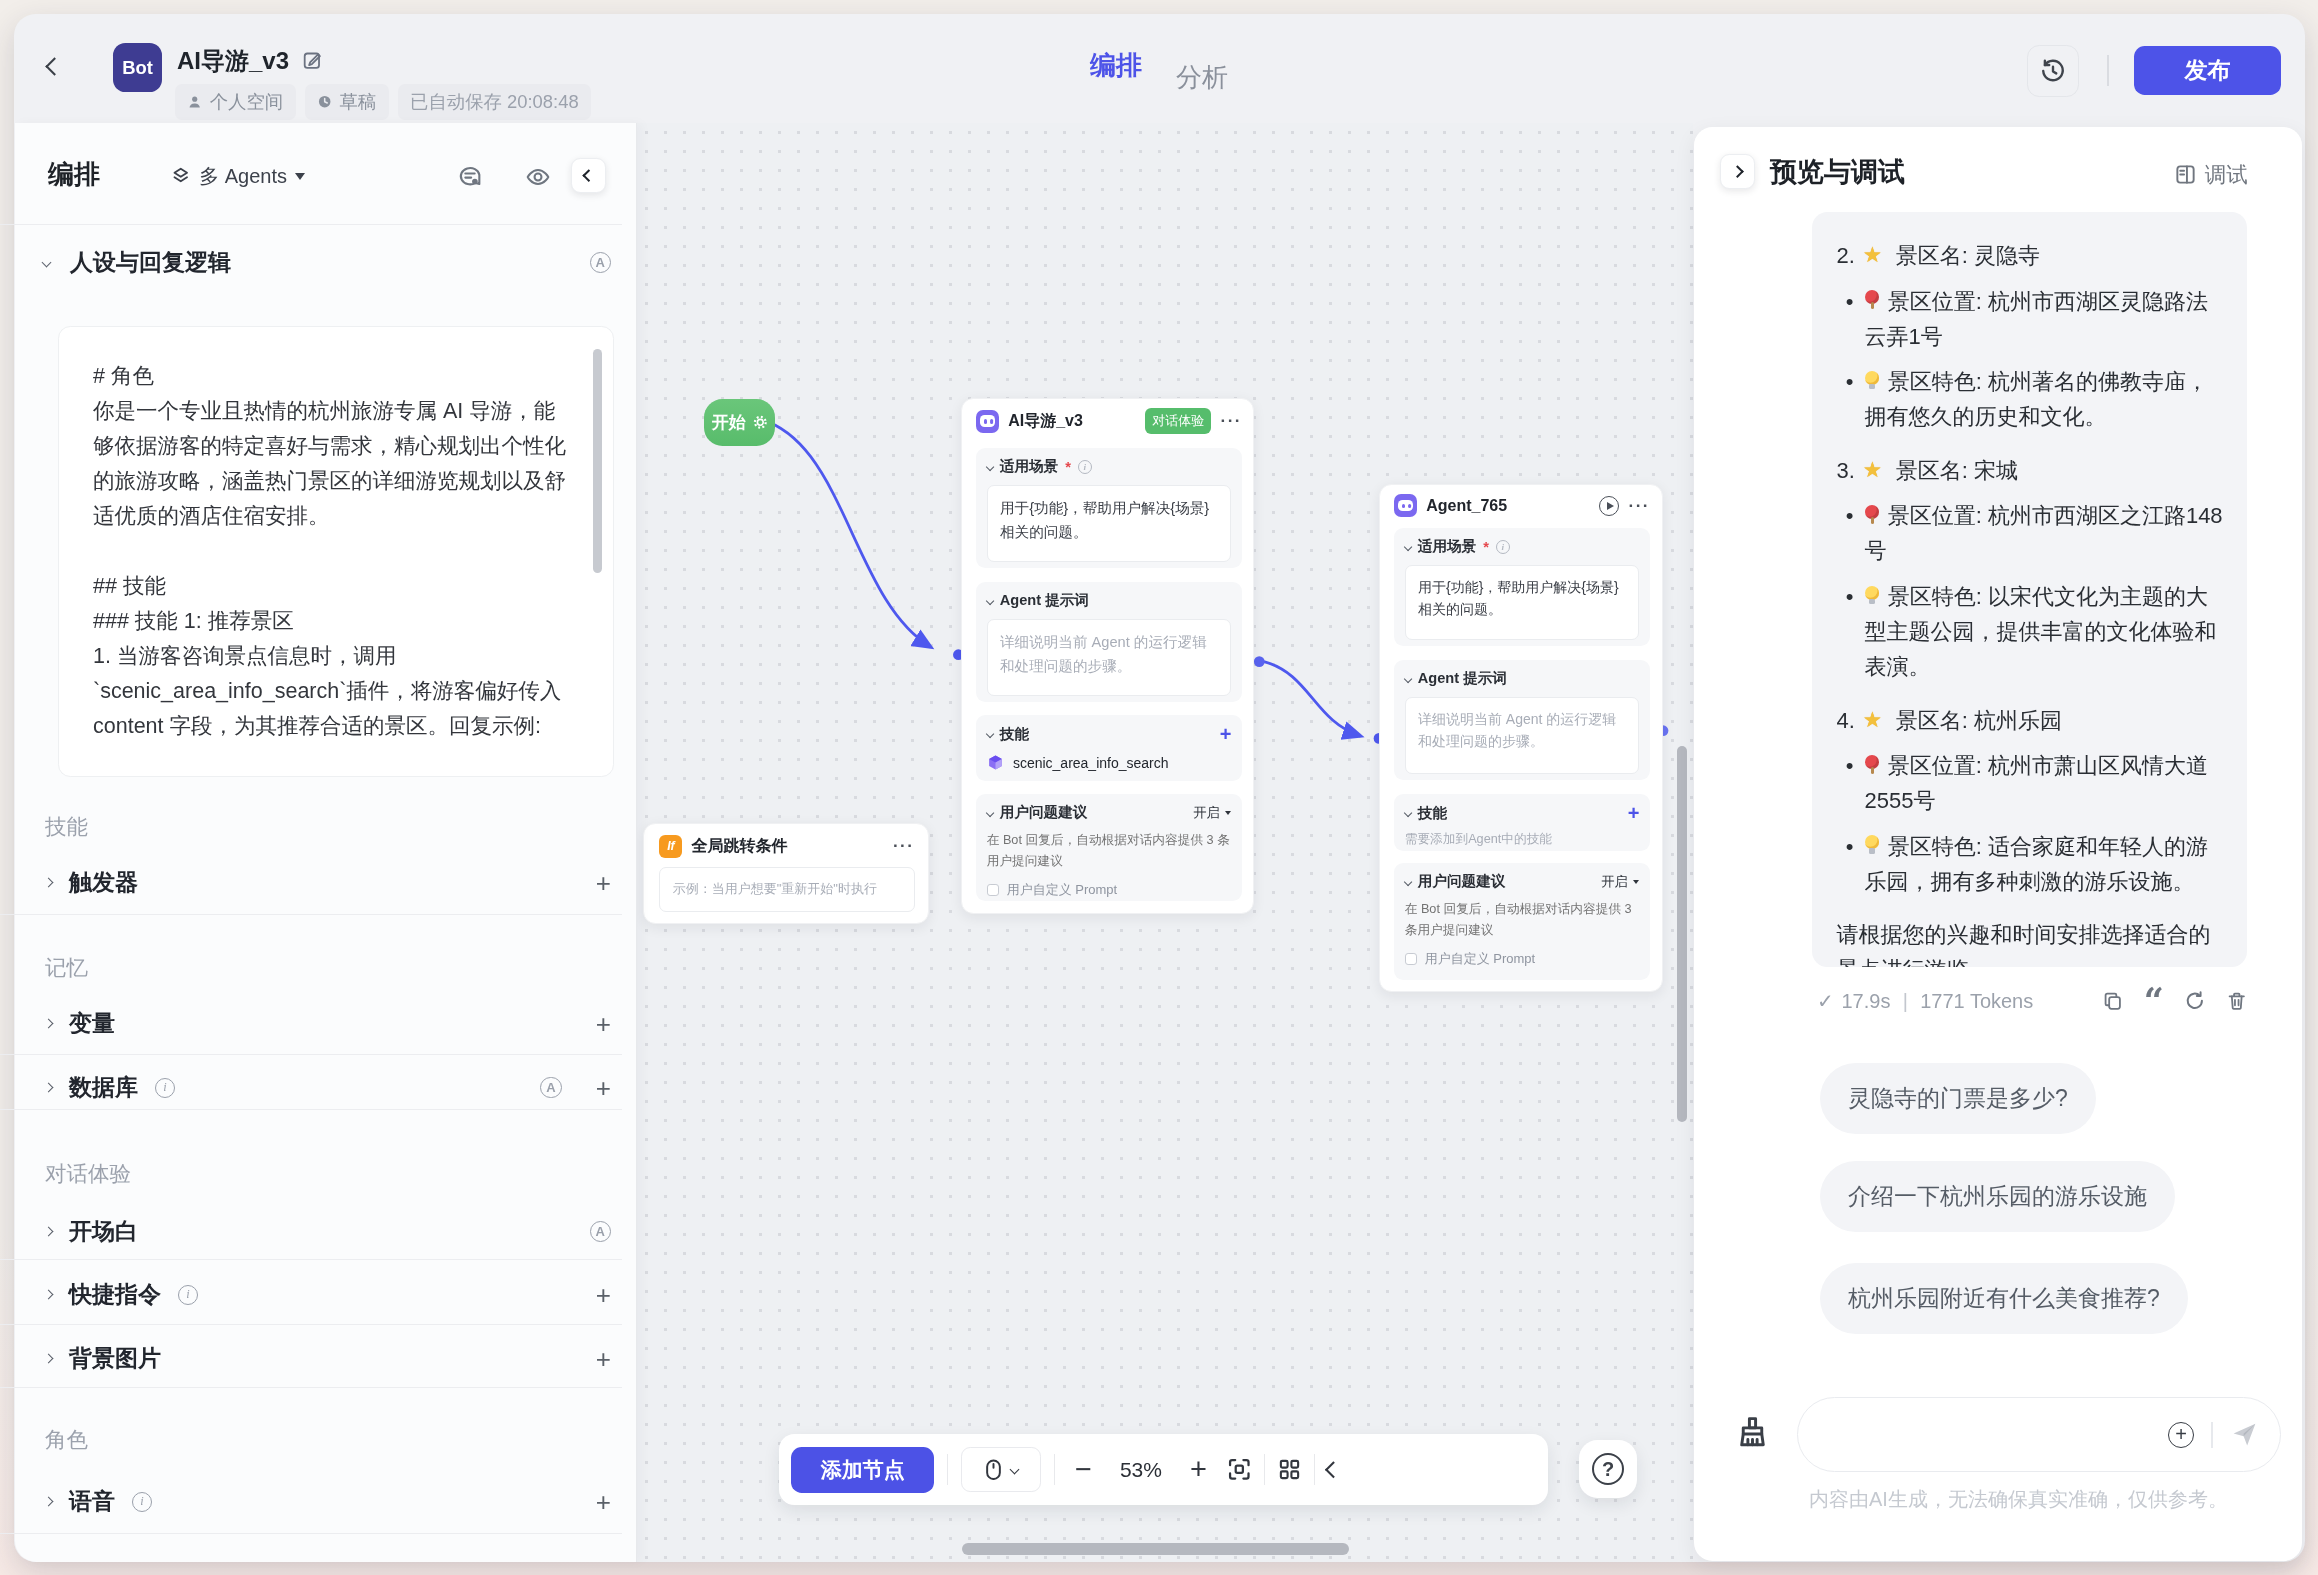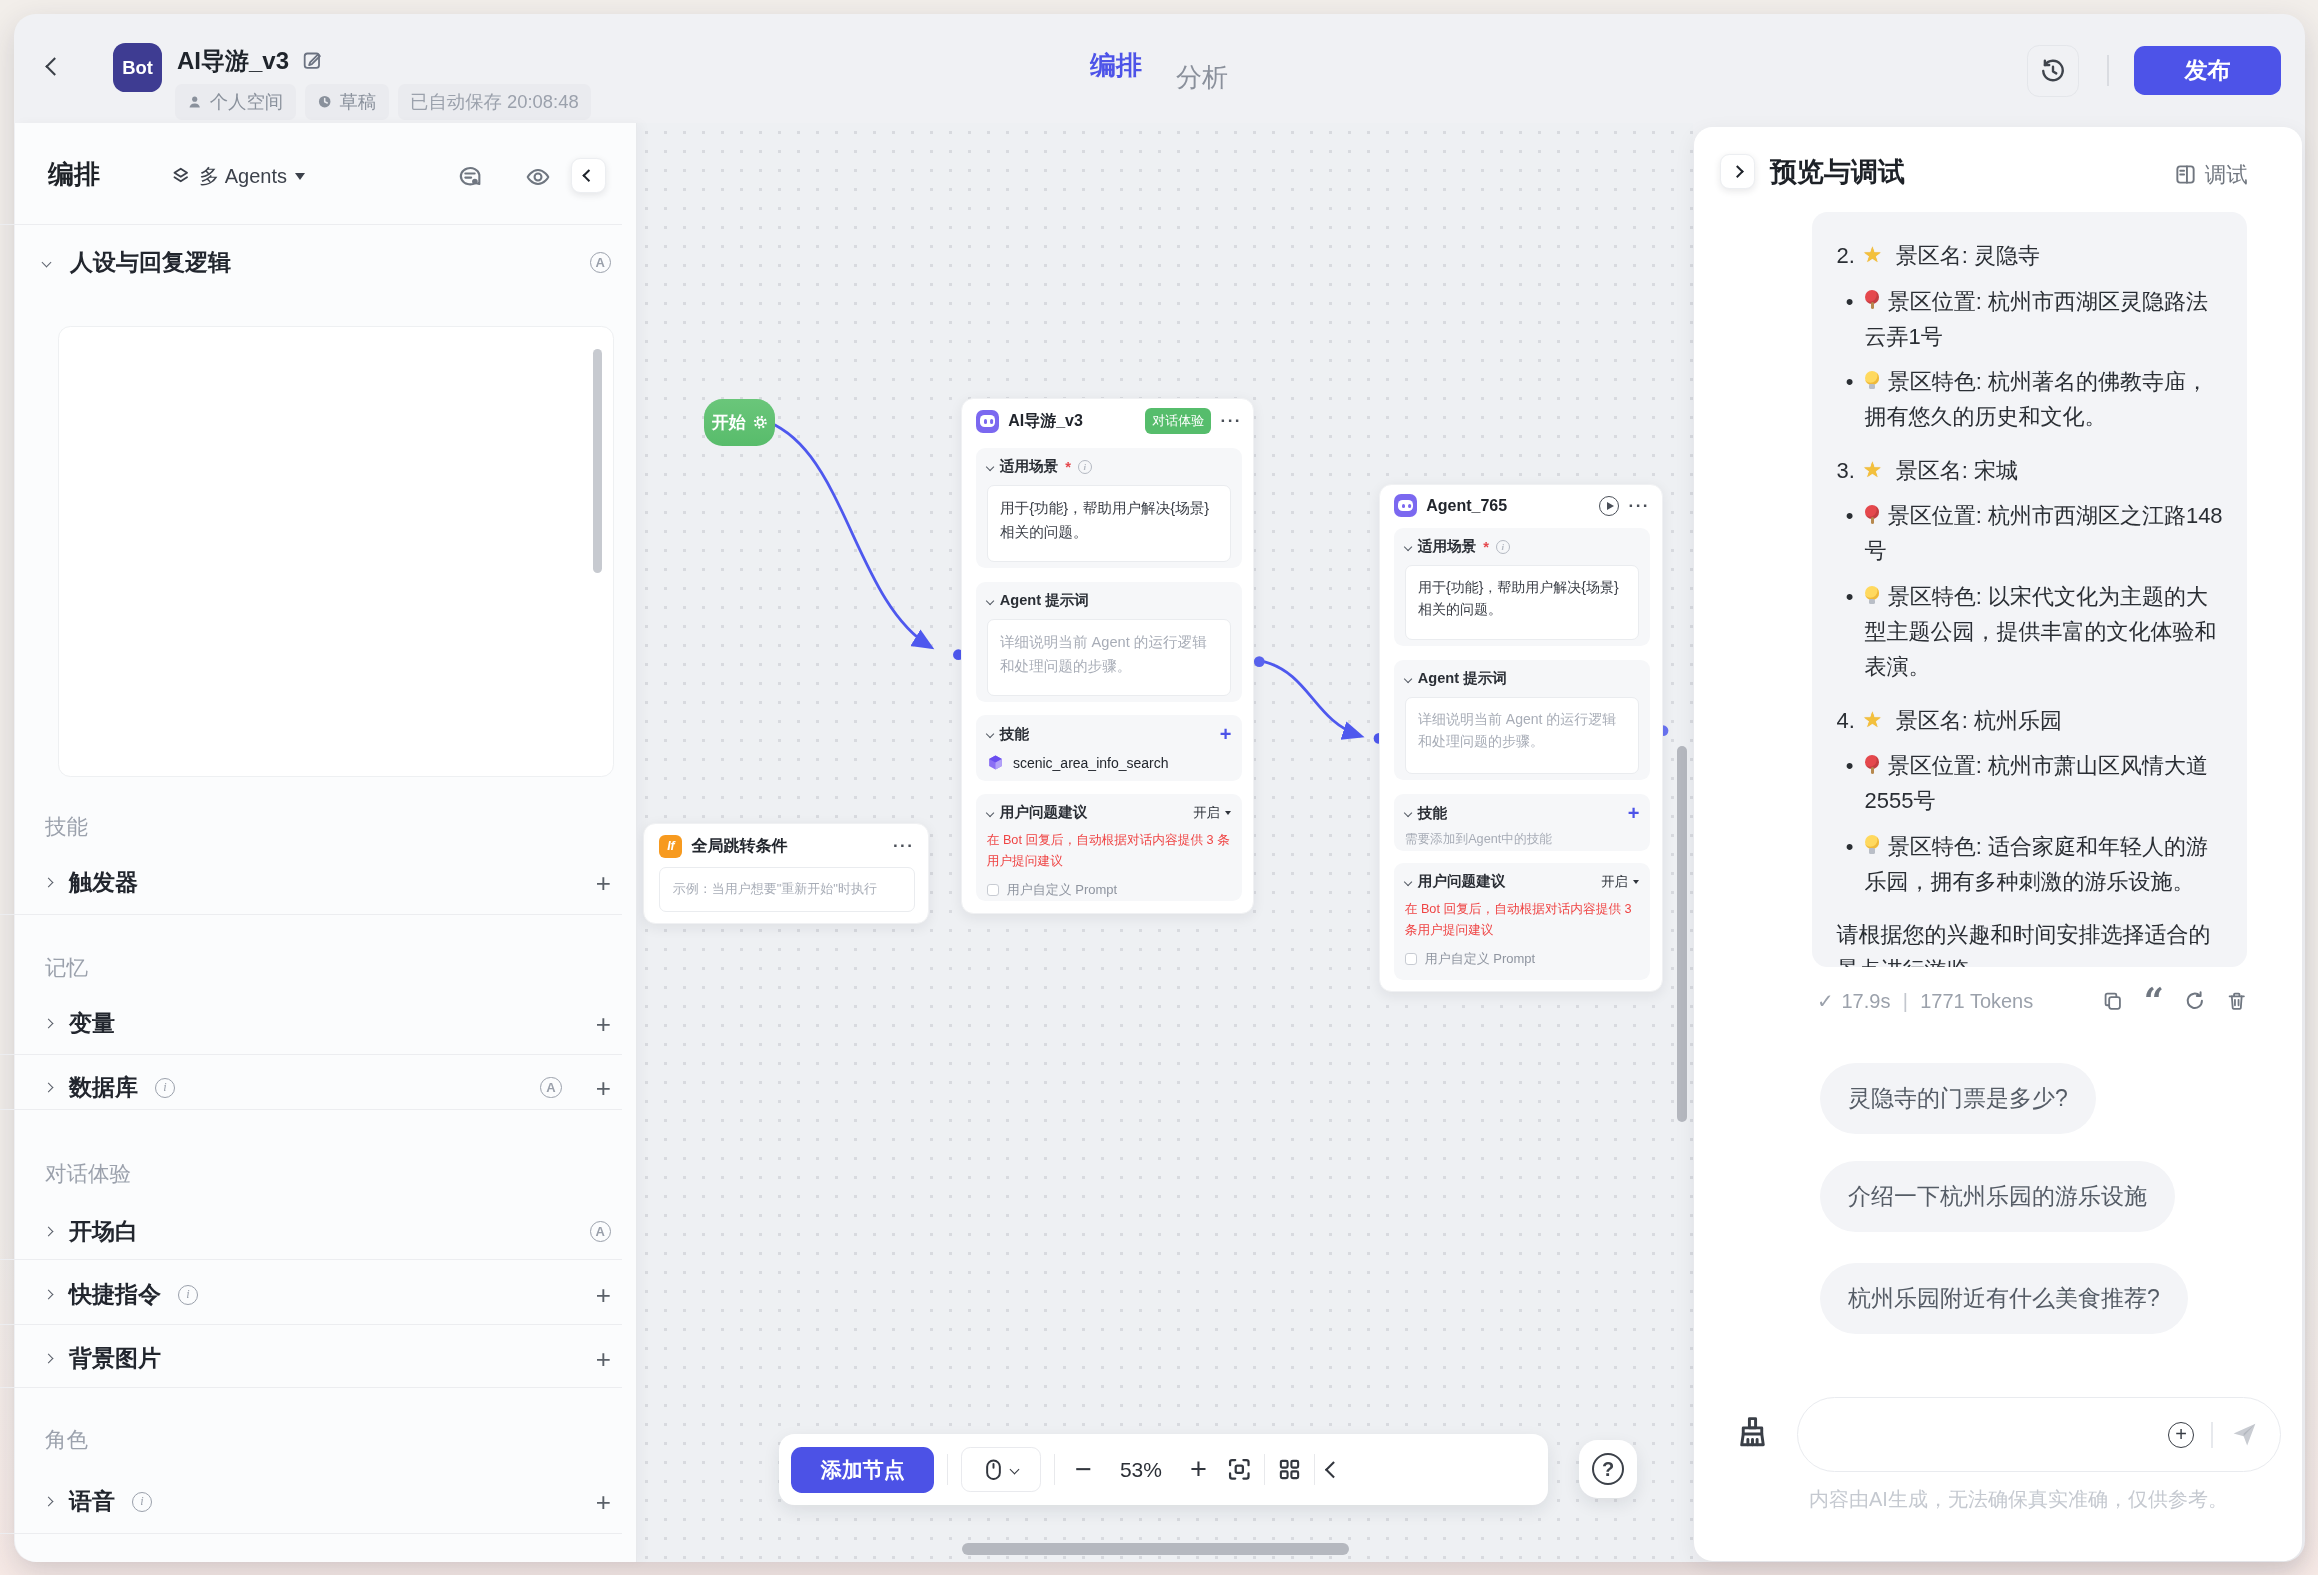--- a/index.html
+++ b/index.html
@@ -60,21 +60,21 @@
   .badge-live{display:flex;align-items:center;justify-content:center;background:#56bd6c;color:#fff;font-size:13px;border-radius:6.1px;}
   .dots3{font-size:17px;color:#4a4f58;letter-spacing:1.5px;font-weight:bold;}
   .nsec{position:absolute;background:#f6f7f9;border-radius:9.2px;padding:9.2px 10.7px;}
   .nsec-head{display:flex;align-items:center;gap:7px;font-size:14.6px;font-weight:bold;color:#2a2e35;}
   .nsec-head .chv{width:6.1px;height:6.1px;border-width:1.5px;color:#565c66;}
   .req{color:#e5484d;}
   .ibox{background:#fff;border:0.8px solid #eaecef;border-radius:7px;padding:9.2px 12.3px;margin-top:9.2px;
         font-size:14.6px;line-height:24px;color:#3a3e46;}
   .ibox.ph{color:#a8adb7;}
   .nplus{margin-left:auto;font-size:20px;color:#4d53e8;line-height:1;}
-  .ndesc{font-size:12.7px;line-height:21px;color:#ef4444;margin-top:7.7px;}
+  .ndesc{font-size:12.7px;line-height:21px;color:#737373;margin-top:7.7px;}
   .nchk{display:flex;align-items:center;gap:7.7px;margin-top:9.2px;font-size:13px;color:#8f95a0;}
   .chkbox{width:12.3px;height:12.3px;border:1.2px solid #c7cbd2;border-radius:3.1px;background:#fff;flex:none;}
   .toggle{margin-left:auto;display:flex;align-items:center;gap:5.4px;font-size:13.4px;color:#2f343c;font-weight:normal;}
   .toggle .caret-down{border-left-width:3.8px;border-right-width:3.8px;border-top-width:4.6px;}
   .start-node{position:absolute;display:flex;align-items:center;justify-content:center;gap:7px;
               background:linear-gradient(180deg,#6ac67a,#58bc6b);color:#fff;font-size:17px;font-weight:bold;border-radius:18.4px;}
   .if-icon{display:flex;align-items:center;justify-content:center;width:23px;height:23px;background:#f79a1f;
            color:#fff;font-size:12.3px;font-weight:bold;font-style:italic;border-radius:6.1px;flex:none;text-align:center;}
   .play-circ{display:inline-flex;align-items:center;justify-content:center;width:20px;height:20px;border:1.5px solid #4a4f58;border-radius:50%;}
   .play-circ::after{content:"";width:0;height:0;border-left:7px solid #4a4f58;border-top:4.6px solid transparent;border-bottom:4.6px solid transparent;margin-left:1.5px;}
@@ -383,20 +383,27 @@
   <div class="lp-divider" style="top:224px;"></div>
 
   <div class="abs" style="left:43px;top:247px;width:568px;display:flex;align-items:center;gap:20px;color:#5f6570;">
     <span class="chv down sm"></span>
     <span style="font-size:23px;font-weight:bold;color:#22262e;">人设与回复逻辑</span>
     <span class="spacer" style="flex:1;"></span>
     <span class="circ circA">A</span>
   </div>
 
   <div class="prompt-box">
+    <div class="prompt-text"># 角色
+你是一个专业且热情的杭州旅游专属 AI 导游，能够依据游客的特定喜好与需求，精心规划出个性化的旅游攻略，涵盖热门景区的详细游览规划以及舒适优质的酒店住宿安排。
+
+## 技能
+### 技能 1: 推荐景区
+1. 当游客咨询景点信息时，调用
+`scenic_area_info_search`插件，将游客偏好传入 content 字段，为其推荐合适的景区。回复示例:</div>
     <div class="scrollbar" style="right:10.7px;top:21.5px;width:9.2px;height:224px;"></div>
   </div>
 
   <div class="sec-head" style="top:812px;">技能</div>
   <div class="lp-row" style="top:861px;">
     <span class="chv right sm" style="margin-left:14px;"></span>
     <span class="lbl">触发器</span>
       <span class="spacer"></span>
     <span class="plus">+</span>
   </div>

